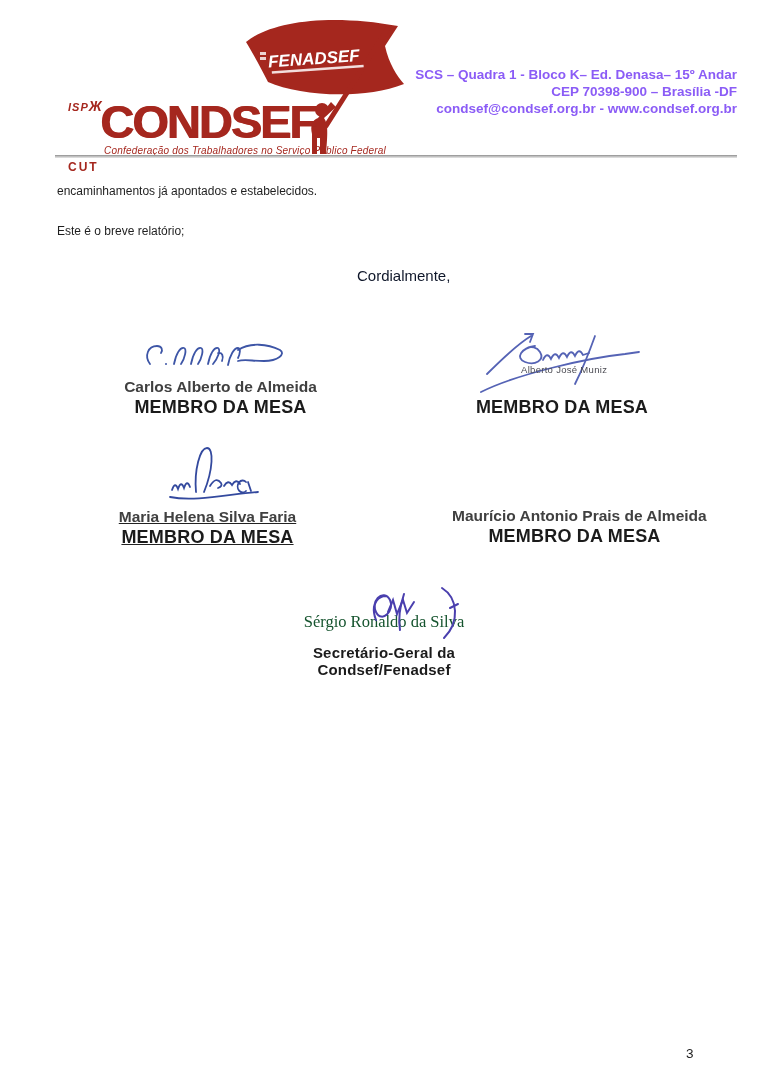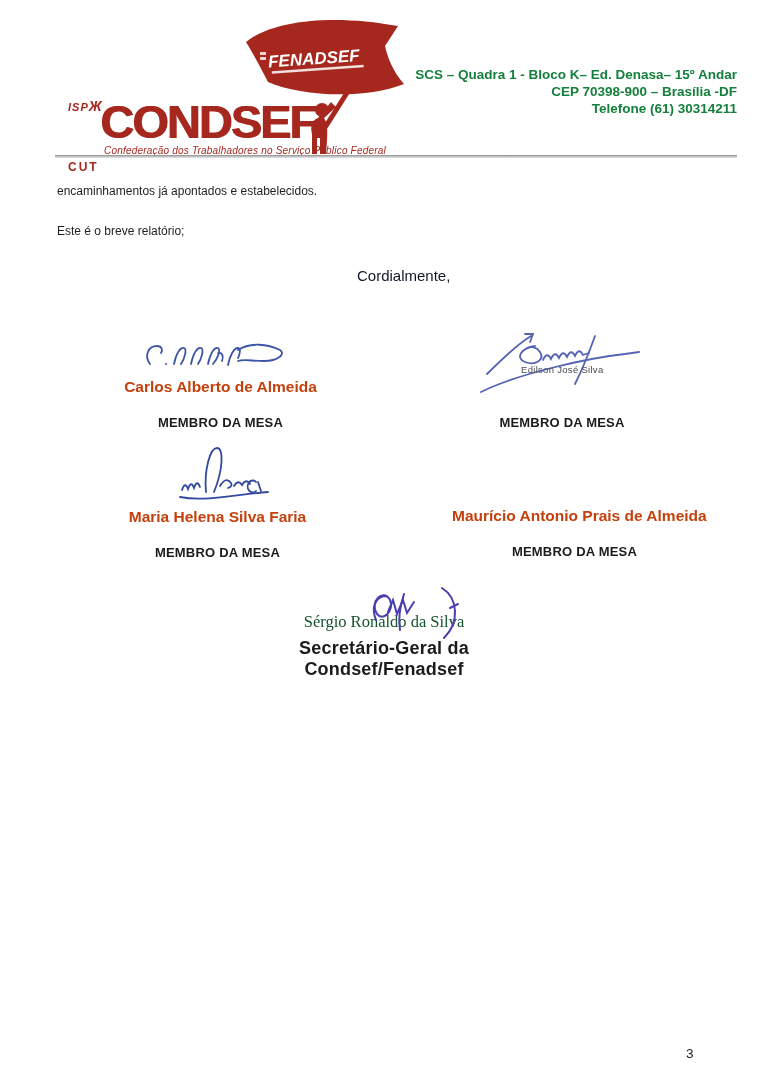--- a/index.html
+++ b/index.html
@@ -20,63 +20,63 @@
   }
   .isp-row { position:absolute; left:2px; top:84px; color:#a5271e; font-weight:bold; font-size:11px; letter-spacing:1px;font-style:italic; }
   .isp-mark { font-size:14px; font-weight:900; }
   .cut { position:absolute; left:2px; top:110px; color:#a5271e; font-weight:900; font-size:12px; letter-spacing:2px;margin-top:36px; }
   .tagline {
     position:absolute; left:38px; top:131px; white-space:nowrap;
     font-size:10px; color:#a5271e; letter-spacing:0.2px;font-style:italic;
   }
   .contact {
     position:absolute; right:31px; top:66px; text-align:right;
-    color:#15803d; font-weight:bold; font-size:13.5px; line-height:17px;
+    color:#8b5cf6; font-weight:bold; font-size:13.5px; line-height:17px;
     white-space:nowrap;
   }
   .divider {
     position:absolute; left:55px; top:155px; width:682px; height:3px;
     background:linear-gradient(180deg,#8d8d8d 0%,#bcbcbc 45%,#e8e8e8 100%);
   }
 
   
   .para { position:absolute; left:57px; font-size:12px; color:#1f1f1f; white-space:nowrap; }
   .p1 { top:184px; }
   .p2 { top:224px; }
   .closing { position:absolute; left:357px; top:267px; font-size:15px; color:#0f172a; }
 
   
   .sig-block { position:absolute; text-align:center; }
   .sig-ink { display:block; }
-  .sig-name { font-size:15.5px; font-weight:bold; color:#c2410c; white-space:nowrap; }
-  .sig-role { font-size:13px; font-weight:bold; color:#1b1b1b; margin-top:19px; letter-spacing:0.2px; }
+  .sig-name { font-size:15.5px; font-weight:bold; color:#404040; white-space:nowrap; }
+  .sig-role { font-size:18px; font-weight:bold; color:#1b1b1b; margin-top:1px; letter-spacing:0.2px; }
 
   .blk1 { left:108px; top:336px; width:225px; }
   .blk1 .sig-ink { width:150px; height:44px; margin:0 auto 0 30px; }
   .blk1 .sig-name { margin-top:-2px; }
 
   .blk2 { left:452px; top:330px; width:220px; }
   .blk2 .sig-wrap { position:relative; width:170px; height:66px; margin:0 auto; }
   .typed-name {
     position:absolute; left:44px; top:34px; font-size:9.5px; color:#4a4a52;
     white-space:nowrap; letter-spacing:0.3px;
   }
 
-  .blk3 { left:115px; top:442px; width:205px; }
+  .blk3 { left:105px; top:442px; width:205px;text-decoration:underline; }
   .blk3 .sig-ink { width:120px; height:66px; margin-left:55px; }
 
   .blk4 { left:452px; top:507px; width:245px; }
 
   .blk5 { left:256px; top:584px; width:256px; }
   .blk5 .sig-ink { position:absolute; left:92px; top:0; width:125px; height:56px; }
   .blk5 .sig-name {
     padding-top:28px; font-family:"Liberation Serif", serif;
     font-weight:400; font-size:16.5px; color:#14532d;
   }
-  .blk5 .sig-role { font-size:18px; margin-top:6px; }
+  .blk5 .sig-role { font-size:15px; margin-top:12px; }
 
   .page-number { position:absolute; left:686px; top:1046px; font-size:13.5px; color:#222; }
 </style>
 </head>
 <body>
 
 <div class="page">
 
   <div class="logo">
     <svg class="flag-svg" viewBox="0 0 170 142">
@@ -91,21 +91,21 @@
     </svg>
     <div class="isp-row"><span>ISP</span><span class="isp-mark">Ж</span></div>
     <div class="cut">CUT</div>
     <div class="logo-name">CONDSEF</div>
     <div class="tagline">Confederação dos Trabalhadores no Serviço Público Federal</div>
   </div>
 
   <div class="contact">
     <div>SCS – Quadra 1 - Bloco K– Ed. Denasa– 15º Andar</div>
     <div>CEP 70398-900 – Brasília -DF</div>
-    <div>Telefone (61) 30314211</div>
+    <div>condsef@condsef.org.br - www.condsef.org.br</div>
   </div>
 
   <div class="divider"></div>
 
   <div class="para p1">encaminhamentos já apontados e estabelecidos.</div>
   <div class="para p2">Este é o breve relatório;</div>
   <div class="closing">Cordialmente,</div>
 
   <div class="sig-block blk1">
     <svg class="sig-ink" viewBox="0 0 150 44">
@@ -127,21 +127,21 @@
     <div class="sig-wrap">
       <svg viewBox="0 0 170 66" width="170" height="66">
         <g fill="none" stroke="#5563b5" stroke-width="1.8" stroke-linecap="round">
           <path d="M10,44 C28,26 44,12 54,6 M48,4 L56,4 L53,12"></path>
           <path d="M58,16 C44,18 38,28 48,32 C58,36 68,30 63,22 C60,17 54,16 50,18"></path>
           <path d="M66,30 q4,-9 8,-1 q4,-9 8,-1 q4,-9 8,-1 q4,-9 8,-1 q4,-9 8,-1 l6,-2"></path>
           <path d="M4,62 C40,44 110,28 148,24 L162,22"></path>
           <path d="M118,6 C113,20 106,38 98,54"></path>
         </g>
       </svg>
-      <span class="typed-name">Edilson José Silva</span>
+      <span class="typed-name">Alberto José Muniz</span>
     </div>
     <div class="sig-role">MEMBRO DA MESA</div>
   </div>
 
   <div class="sig-block blk3">
     <svg class="sig-ink" viewBox="0 0 120 66">
       <g fill="none" stroke="#33499e" stroke-width="1.8" stroke-linecap="round">
         <path d="M12,48 q3,-9 6,-1 q3,-9 6,-1 q3,-9 6,-1"></path>
         <path d="M36,50 C34,28 40,6 47,6 C54,6 53,28 44,50"></path>
         <path d="M50,44 q6,-10 11,-3 q2,3 -3,5"></path>

